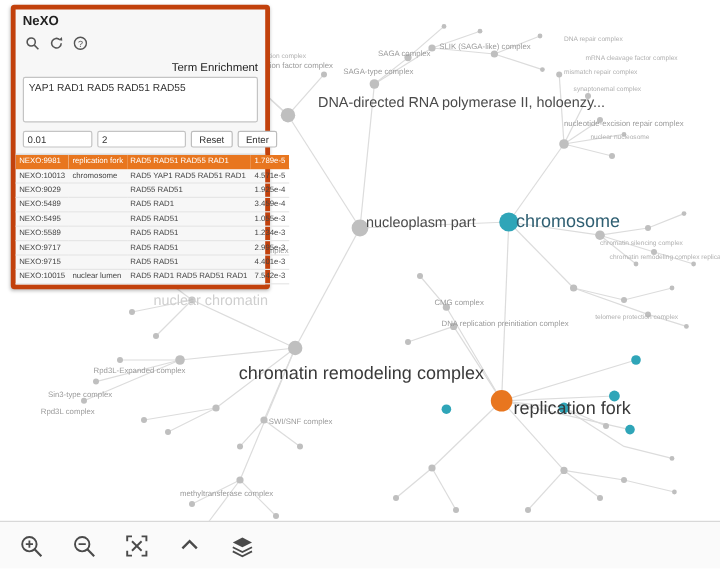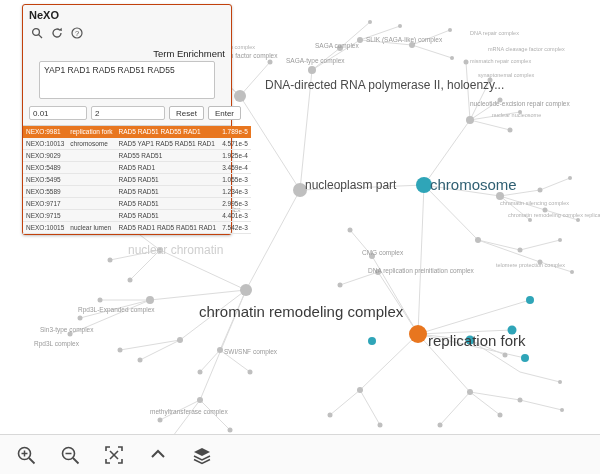--- a/index.html
+++ b/index.html
@@ -16,22 +16,22 @@
   .nlabel{position:absolute;white-space:nowrap;color:#3f3f3f;}
   .nlabel.big{font-size:15px;color:#3a3a3a;}
   .nlabel.mid{font-size:12px;color:#4a4a4a;}
   .nlabel.sm{font-size:6.5px;color:#9a9a9a;}
   .nlabel.xs{font-size:5.5px;color:#b0b0b0;}
   .nlabel.chrom{font-size:15px;color:#2f5f72;}
   .nlabel.faint{font-size:12px;color:#cfcfcf;}
 
   
   #panel{
-    position:absolute;left:22px;top:4px;width:208px;
-    background:#f7f7f7;border:1px solid #c2410c;border-radius:3px;
+    position:absolute;left:9px;top:4px;width:208px;
+    background:#f7f7f7;border:4px solid #c2410c;border-radius:3px;
     box-shadow:0 1px 3px rgba(0,0,0,.25);
     font-size:9px;
   }
   #panel-title{font-size:11px;font-weight:bold;padding:4px 6px 2px 6px;color:#222;}
   .searchrow{display:flex;align-items:center;gap:4px;padding:2px 6px 4px 6px;}
   #search-input{
     flex:1;height:15px;border:1px solid #c4c4c4;border-radius:2px;
     background:#fff;font-size:8.5px;padding:0 4px;color:#999;
     font-family:"Liberation Sans",sans-serif;
   }
@@ -44,21 +44,21 @@
   .radio{display:flex;align-items:center;gap:3px;cursor:pointer;}
   .rdot{
     width:9px;height:9px;border-radius:50%;border:1px solid #8a8a8a;background:#fff;
     display:inline-block;position:relative;
   }
   .rdot.on:after{
     content:"";position:absolute;left:2px;top:2px;width:5px;height:5px;border-radius:50%;
     background:#3a3a3a;
   }
   .sect-title{padding:3px 6px 2px 6px;font-size:9.5px;color:#222;text-align:right;}
-  .ta-wrap{padding:0 16px;}
+  .ta-wrap{padding:0 6px;}
   #term-textarea{
     width:100%;height:38px;box-sizing:border-box;resize:none;
     border:1px solid #c4c4c4;border-radius:2px;background:#fff;
     font-size:8.5px;color:#333;padding:3px 4px;
     font-family:"Liberation Sans",sans-serif;
   }
   .ctrlrow{display:flex;align-items:flex-start;gap:4px;padding:5px 6px 5px 6px;}
   .numin{
     height:14px;border:1px solid #c4c4c4;border-radius:2px;background:#fff;
     font-size:8px;padding:0 3px;color:#333;box-sizing:border-box;

